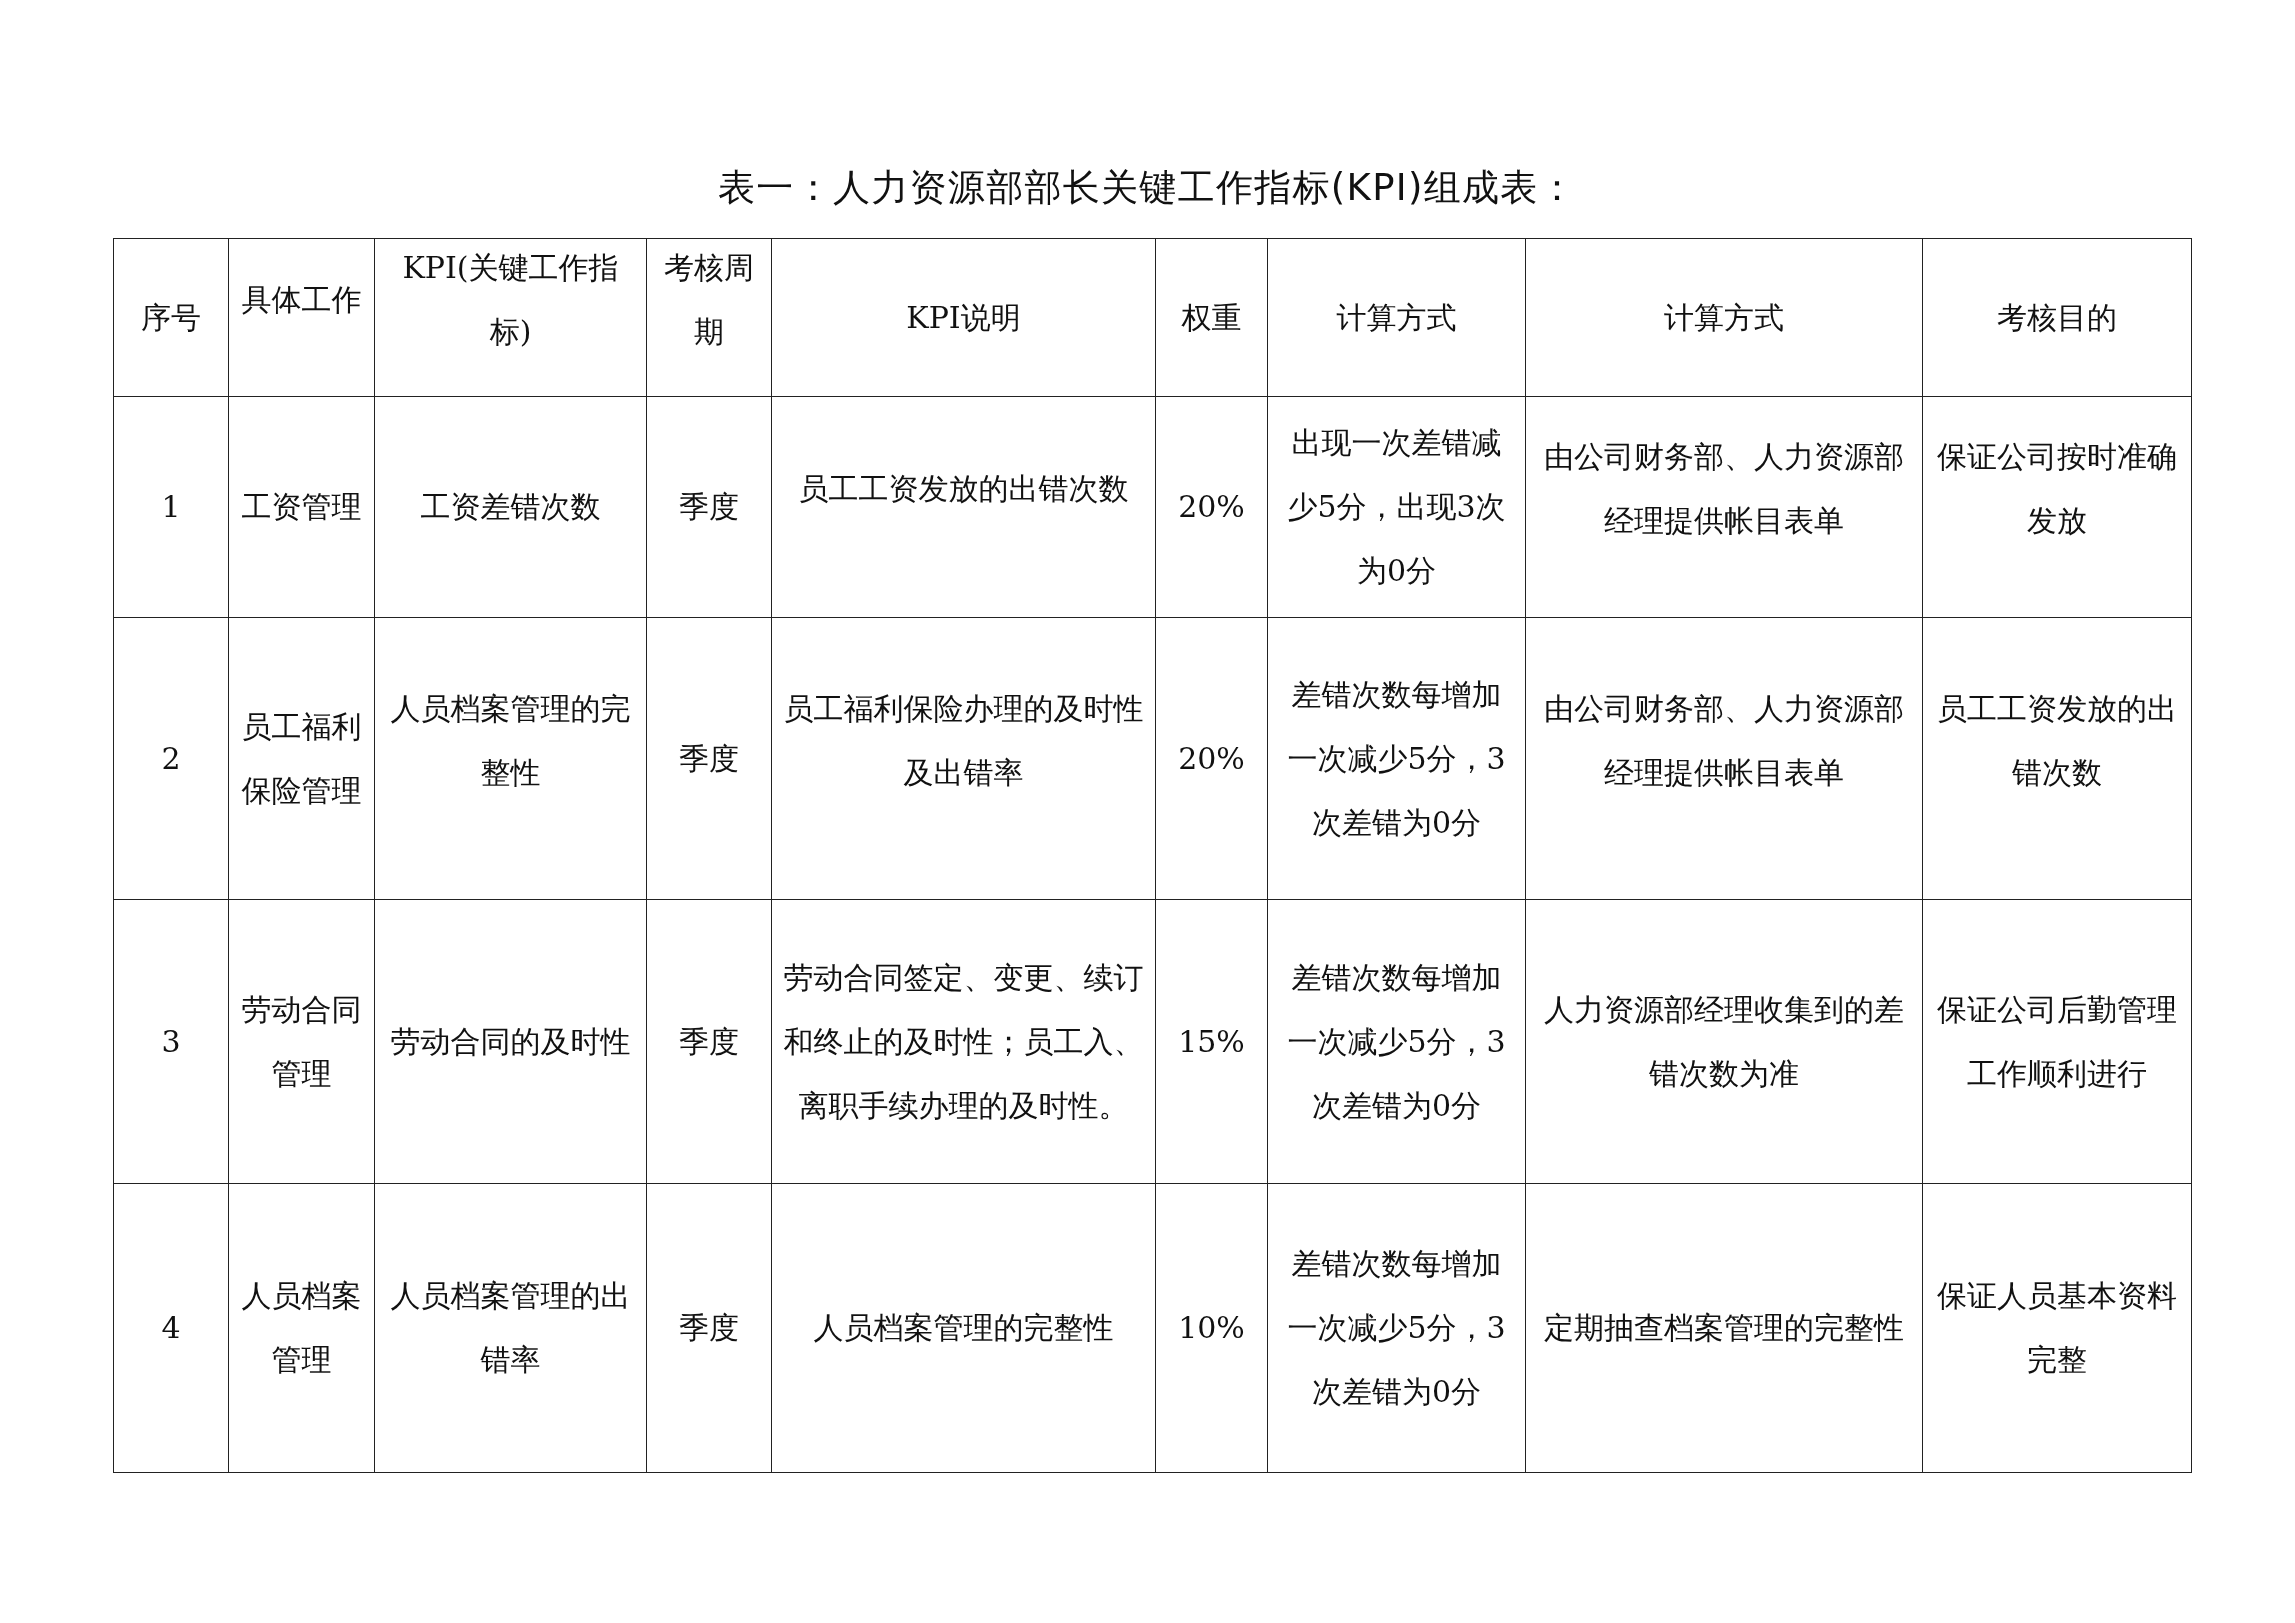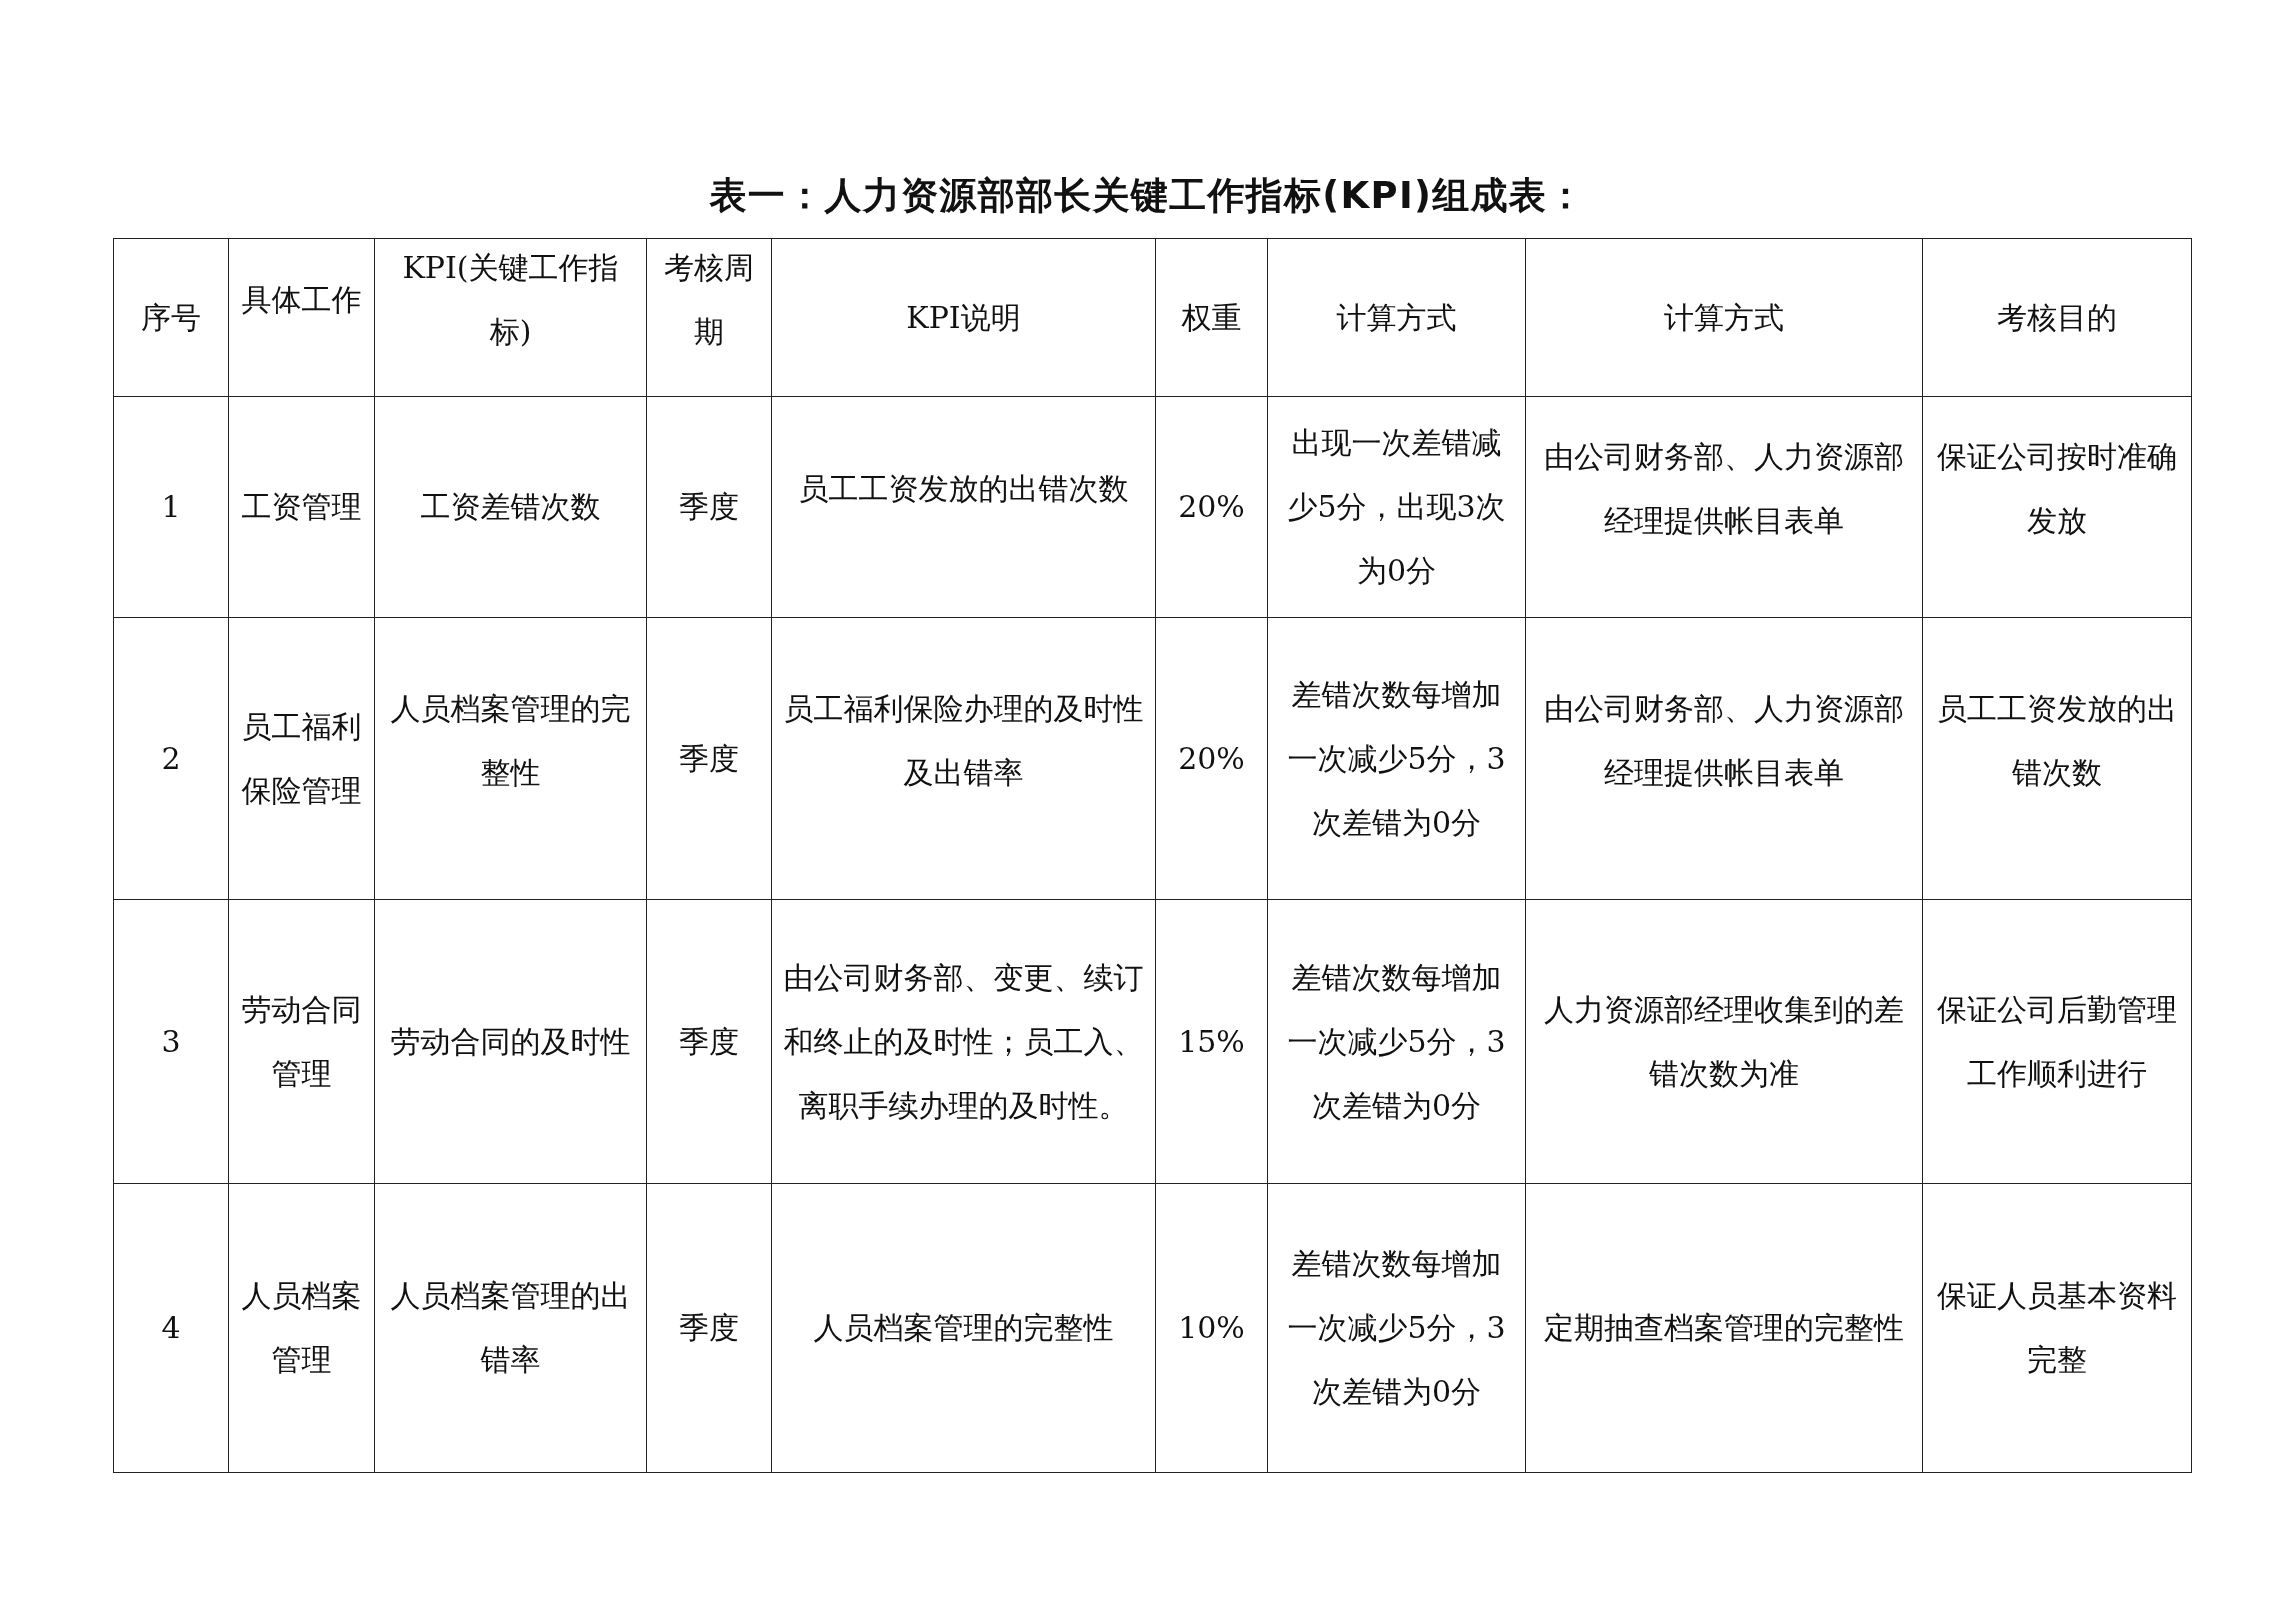--- a/index.html
+++ b/index.html
@@ -1,19 +1,19 @@
 <!DOCTYPE html>
 <html style="font-size:10.2px"><head>
 <meta charset="utf-8">
 <style>
   html,body{margin:0;padding:0;background:#fff;}
   body{width:2295px;height:1623px;position:relative;overflow:hidden;
        font-family:"DejaVu Serif","Liberation Serif",serif;color:#111;}
-  .title{position:absolute;left:0;width:2295px;top:171px;text-align:center;
-         font-family:"DejaVu Sans","Liberation Sans",sans-serif;font-weight:bold;
+  .title{position:absolute;left:0;width:2295px;top:163px;text-align:center;
+         font-family:"DejaVu Sans","Liberation Sans",sans-serif;font-weight:normal;
          font-size:37px;letter-spacing:1.3px;}
   table{position:absolute;left:113px;top:238px;width:2078px;border-collapse:collapse;
         table-layout:fixed;}
   td{border:1.9px solid #222;text-align:center;vertical-align:middle;font-size:30px;
      line-height:64px;padding:0 10.2px;word-break:break-all;}
   .hrow{height:158px;}
   .r1{height:221px;}
   .r2{height:282px;}
   .r3{height:284px;}
   .r4{height:289px;}
@@ -88,21 +88,21 @@
         </td>
     <td>
           <span class="upper" style="display:block">员工工资发放的出错次数</span>
         </td>
   </tr>
   <tr class="r3">
     <td>3</td>
     <td>劳动合同管理</td>
     <td>劳动合同的及时性</td>
     <td>季度</td>
-    <td>由公司财务部、变更、续订和终止的及时性；员工入、离职手续办理的及时性。</td>
+    <td>劳动合同签定、变更、续订和终止的及时性；员工入、离职手续办理的及时性。</td>
     <td>15%</td>
     <td>差错次数每增加一次减少5分，3次差错为0分</td>
     <td>人力资源部经理收集到的差错次数为准</td>
     <td>保证公司后勤管理工作顺利进行</td>
   </tr>
   <tr class="r4">
     <td>4</td>
     <td>人员档案管理</td>
     <td>人员档案管理的出错率</td>
     <td>季度</td>

